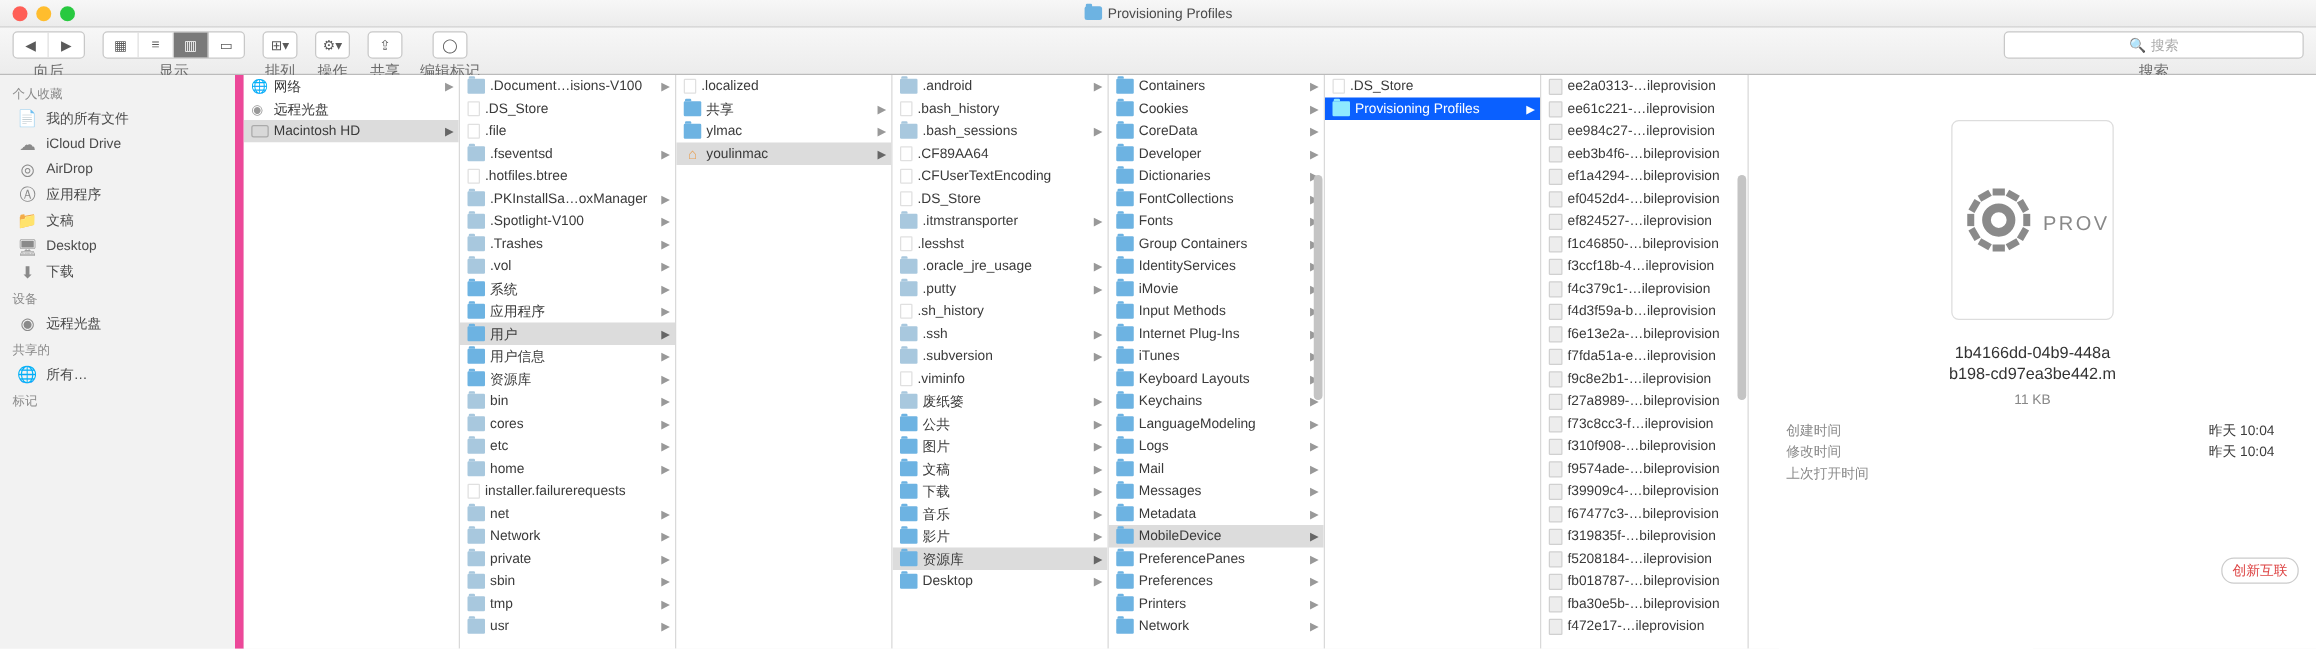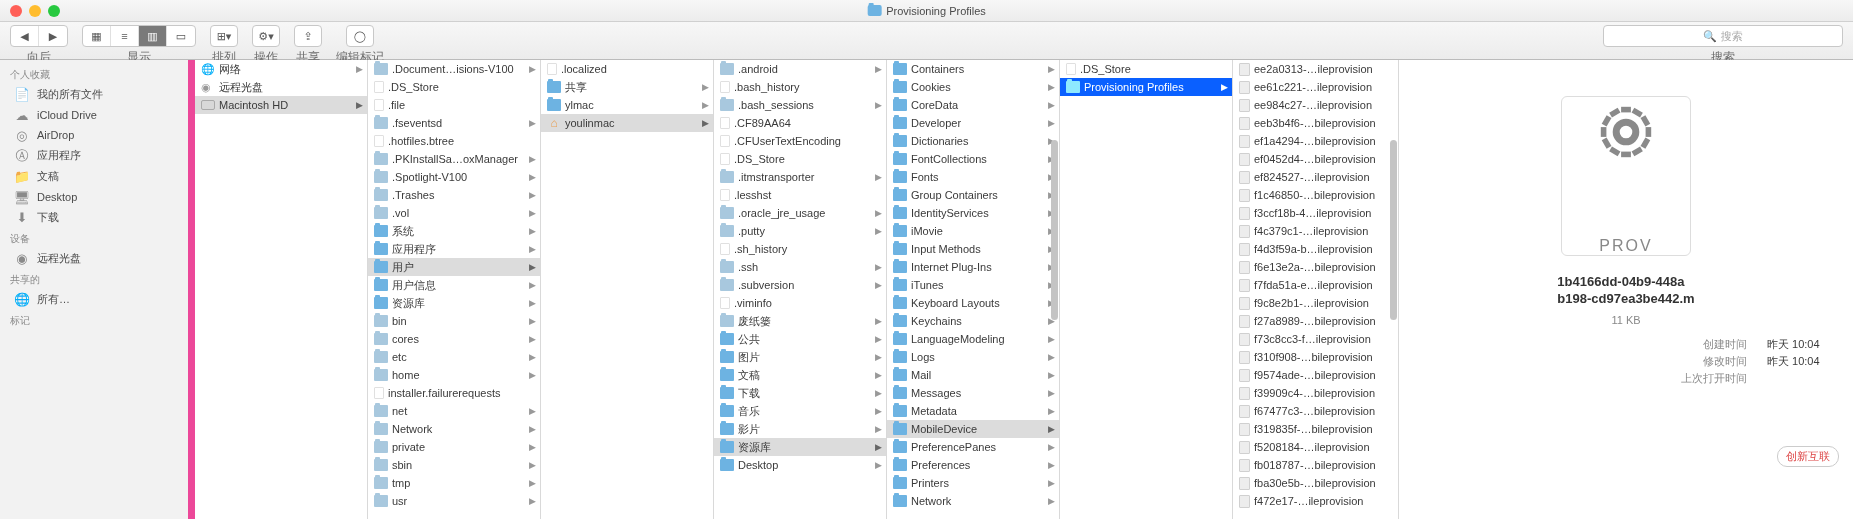--- a/index.html
+++ b/index.html
@@ -44,27 +44,27 @@
 .fi.folder.dim{background:#a8c8de}
 .fi.folder.dim:before{background:#a8c8de}
 .fi.file{background:#fff;border:1px solid #ccc;border-radius:1px;width:10px;height:12px}
 .fi.file.dim{opacity:.6}
 .fi.disk{background:#d8d8d8;border:1px solid #aaa;border-radius:2px;height:10px;width:14px}
 .fi.home{color:#e8a055;font-size:12px;text-align:center;line-height:12px}
 .fi.prov{background:#ededed;border:1px solid #d0d0d0;border-radius:1px;width:11px;height:13px}
 .scrollbar{position:absolute;right:1px;top:0;width:7px;height:100%;}
 .sb-thumb{position:absolute;right:0;width:7px;background:#c4c4c4;border-radius:4px}
 .preview{flex:1;padding:16px 8px;display:flex;flex-direction:column;align-items:center;overflow:hidden}
-.prev-icon{width:130px;height:160px;background:#fff;border:1px solid #ddd;border-radius:6px;display:flex;flex-direction:column;align-items:center;justify-content:space-between;margin-top:20px}
+.prev-icon{width:130px;height:160px;background:#fff;border:1px solid #ddd;border-radius:6px;display:flex;align-items:center;justify-content:center;margin-top:20px}
 .gear{width:70px;height:70px;color:#888}
 .prev-label{font-size:16px;color:#888;margin-top:8px;font-weight:300;letter-spacing:2px}
-.prev-name{margin-top:18px;font-size:13px;color:#333;font-weight:700;line-height:1.3}
+.prev-name{margin-top:18px;font-size:13px;text-align:center;color:#333;font-weight:400;line-height:1.3}
 .prev-meta{margin-top:6px;font-size:11px;color:#888;text-align:left}
 .prev-details{margin-top:10px;font-size:11px;color:#666;width:100%}
-.prev-row{display:flex;justify-content:flex-end;gap:20px;padding:1px 22px}
+.prev-row{display:flex;justify-content:space-between;gap:20px;padding:1px 22px}
 .prev-row .k{color:#8a8a8a;text-align:right}
 .prev-row .v{color:#3a3a3a;min-width:56px;text-align:left}
 .watermark{position:absolute;right:14px;bottom:52px;background:#fff;border:1px solid #ccc;border-radius:10px;padding:2px 8px;font-size:11px;color:#d44;font-weight:normal}
 </style>
 </head>
 <body>
 
 <div class="titlebar">
   <div class="traffic">
     <div class="tl r"></div>

